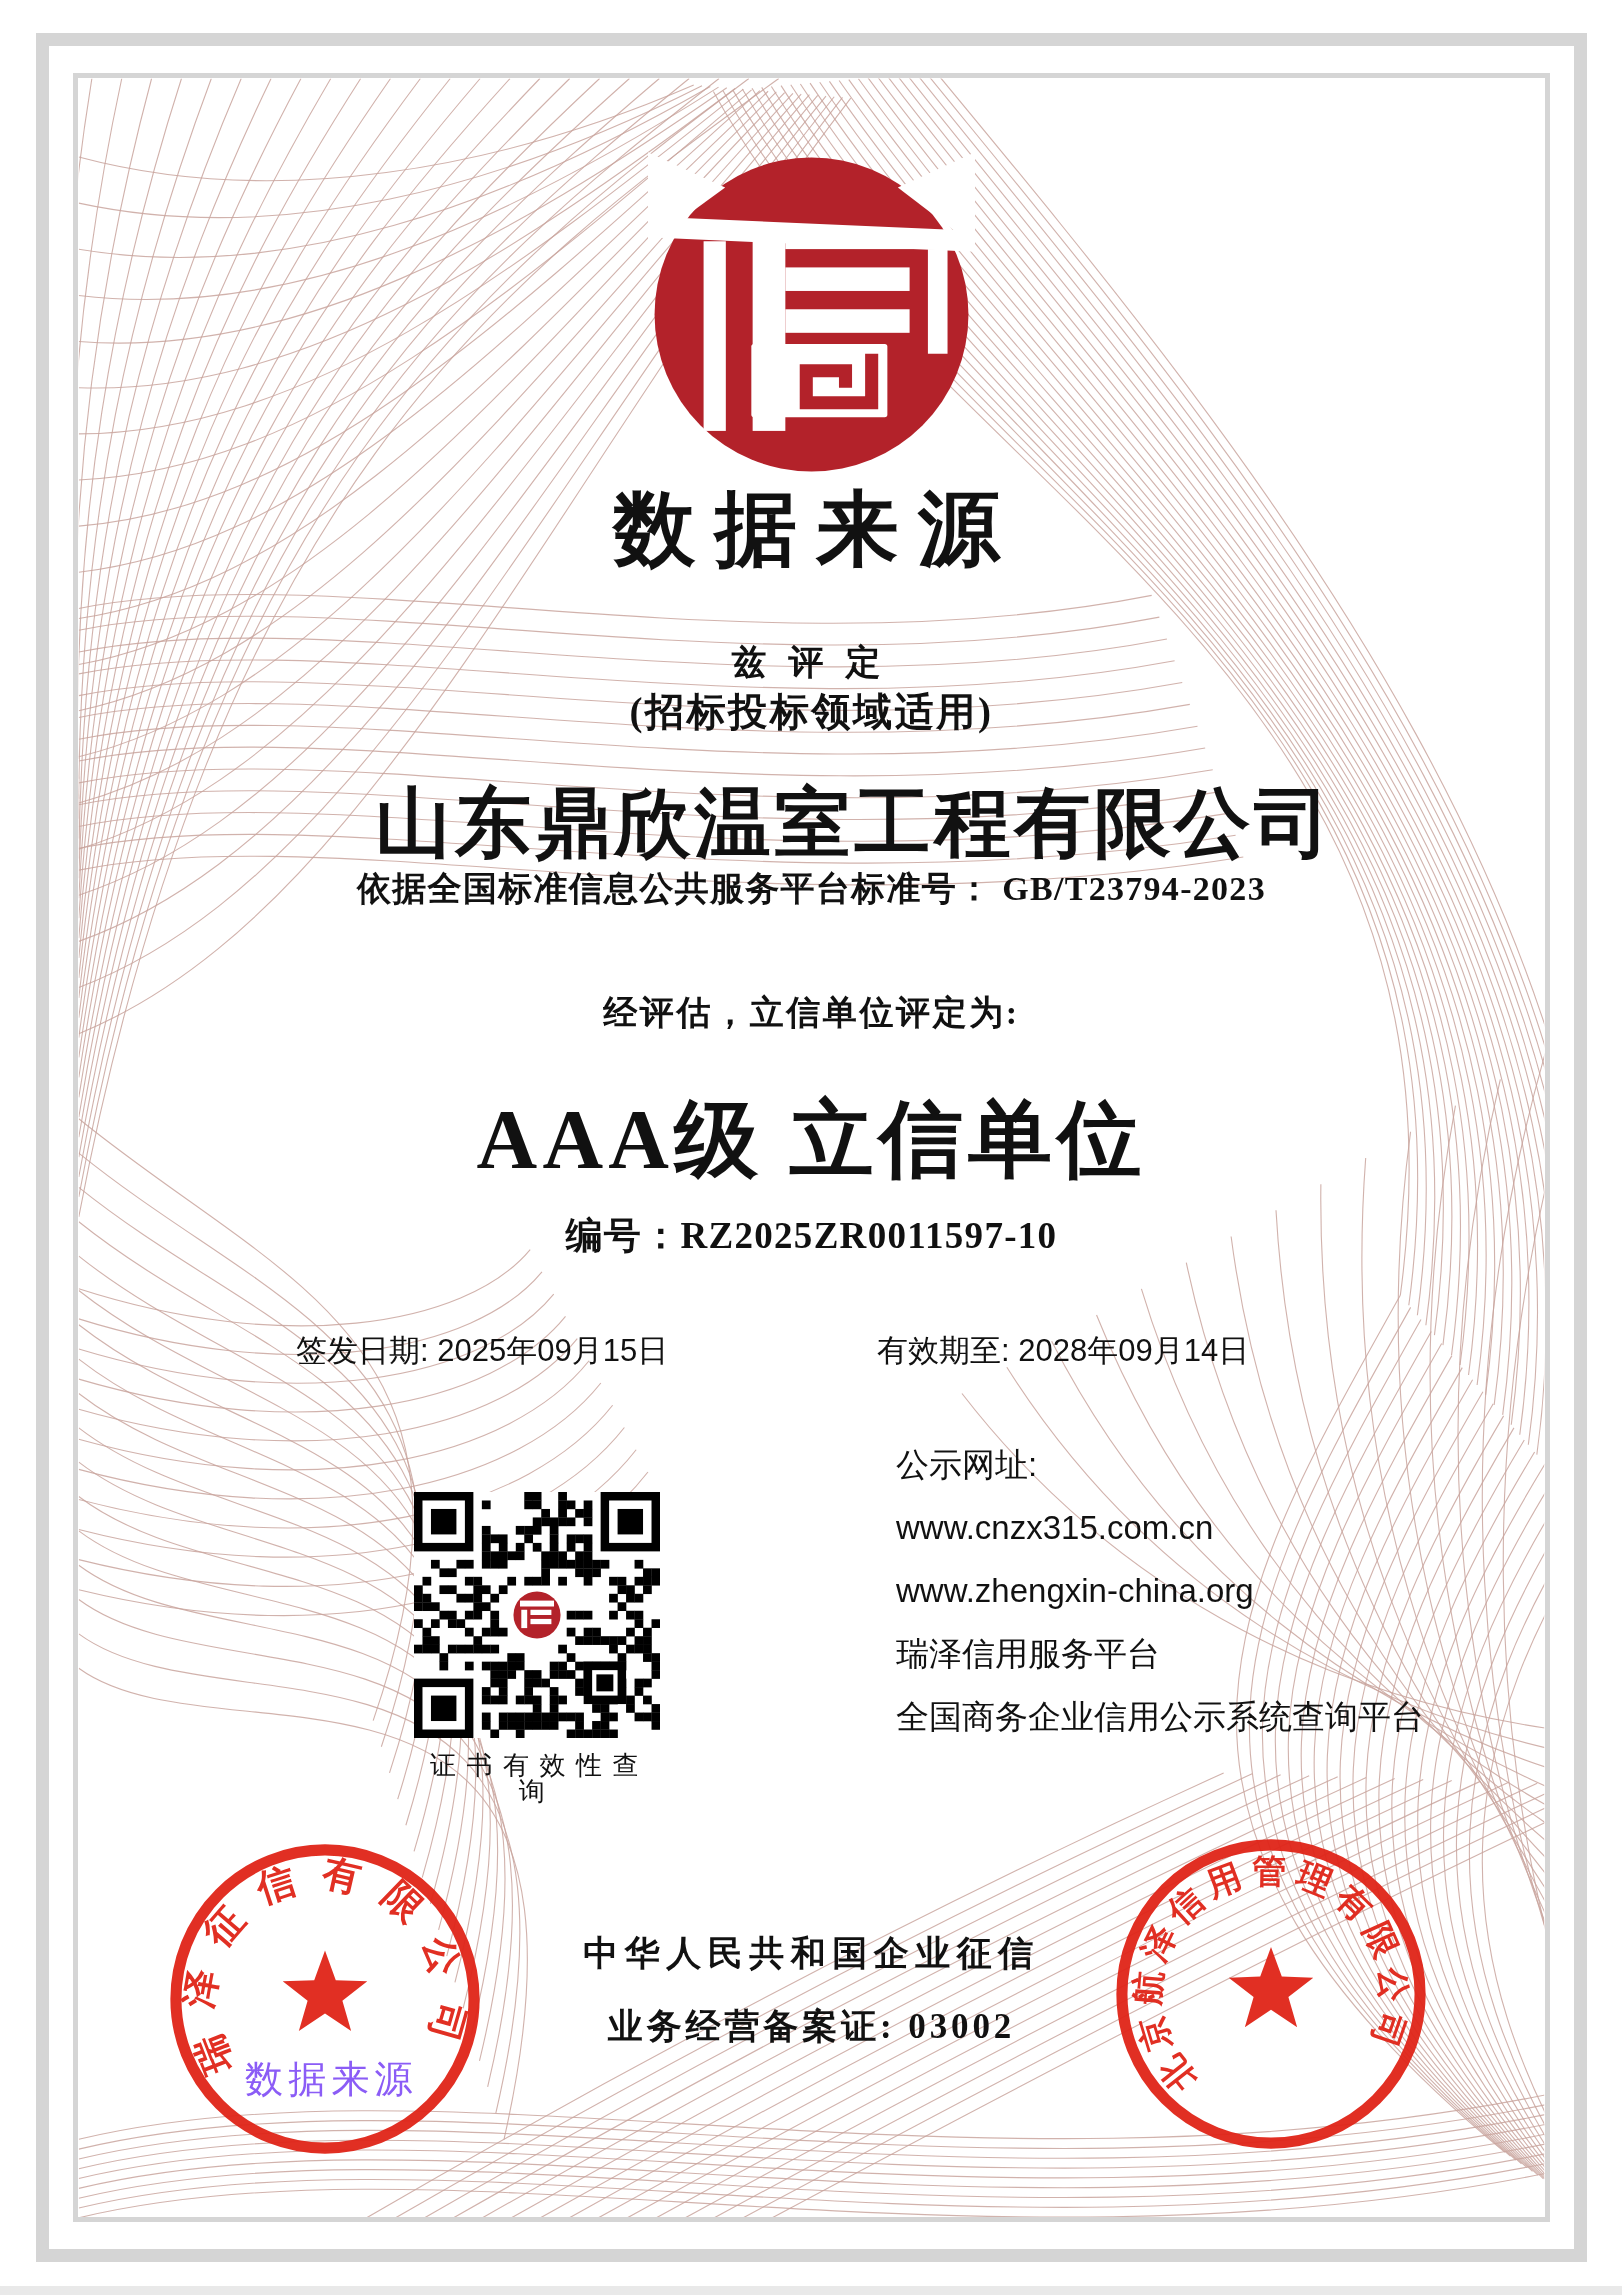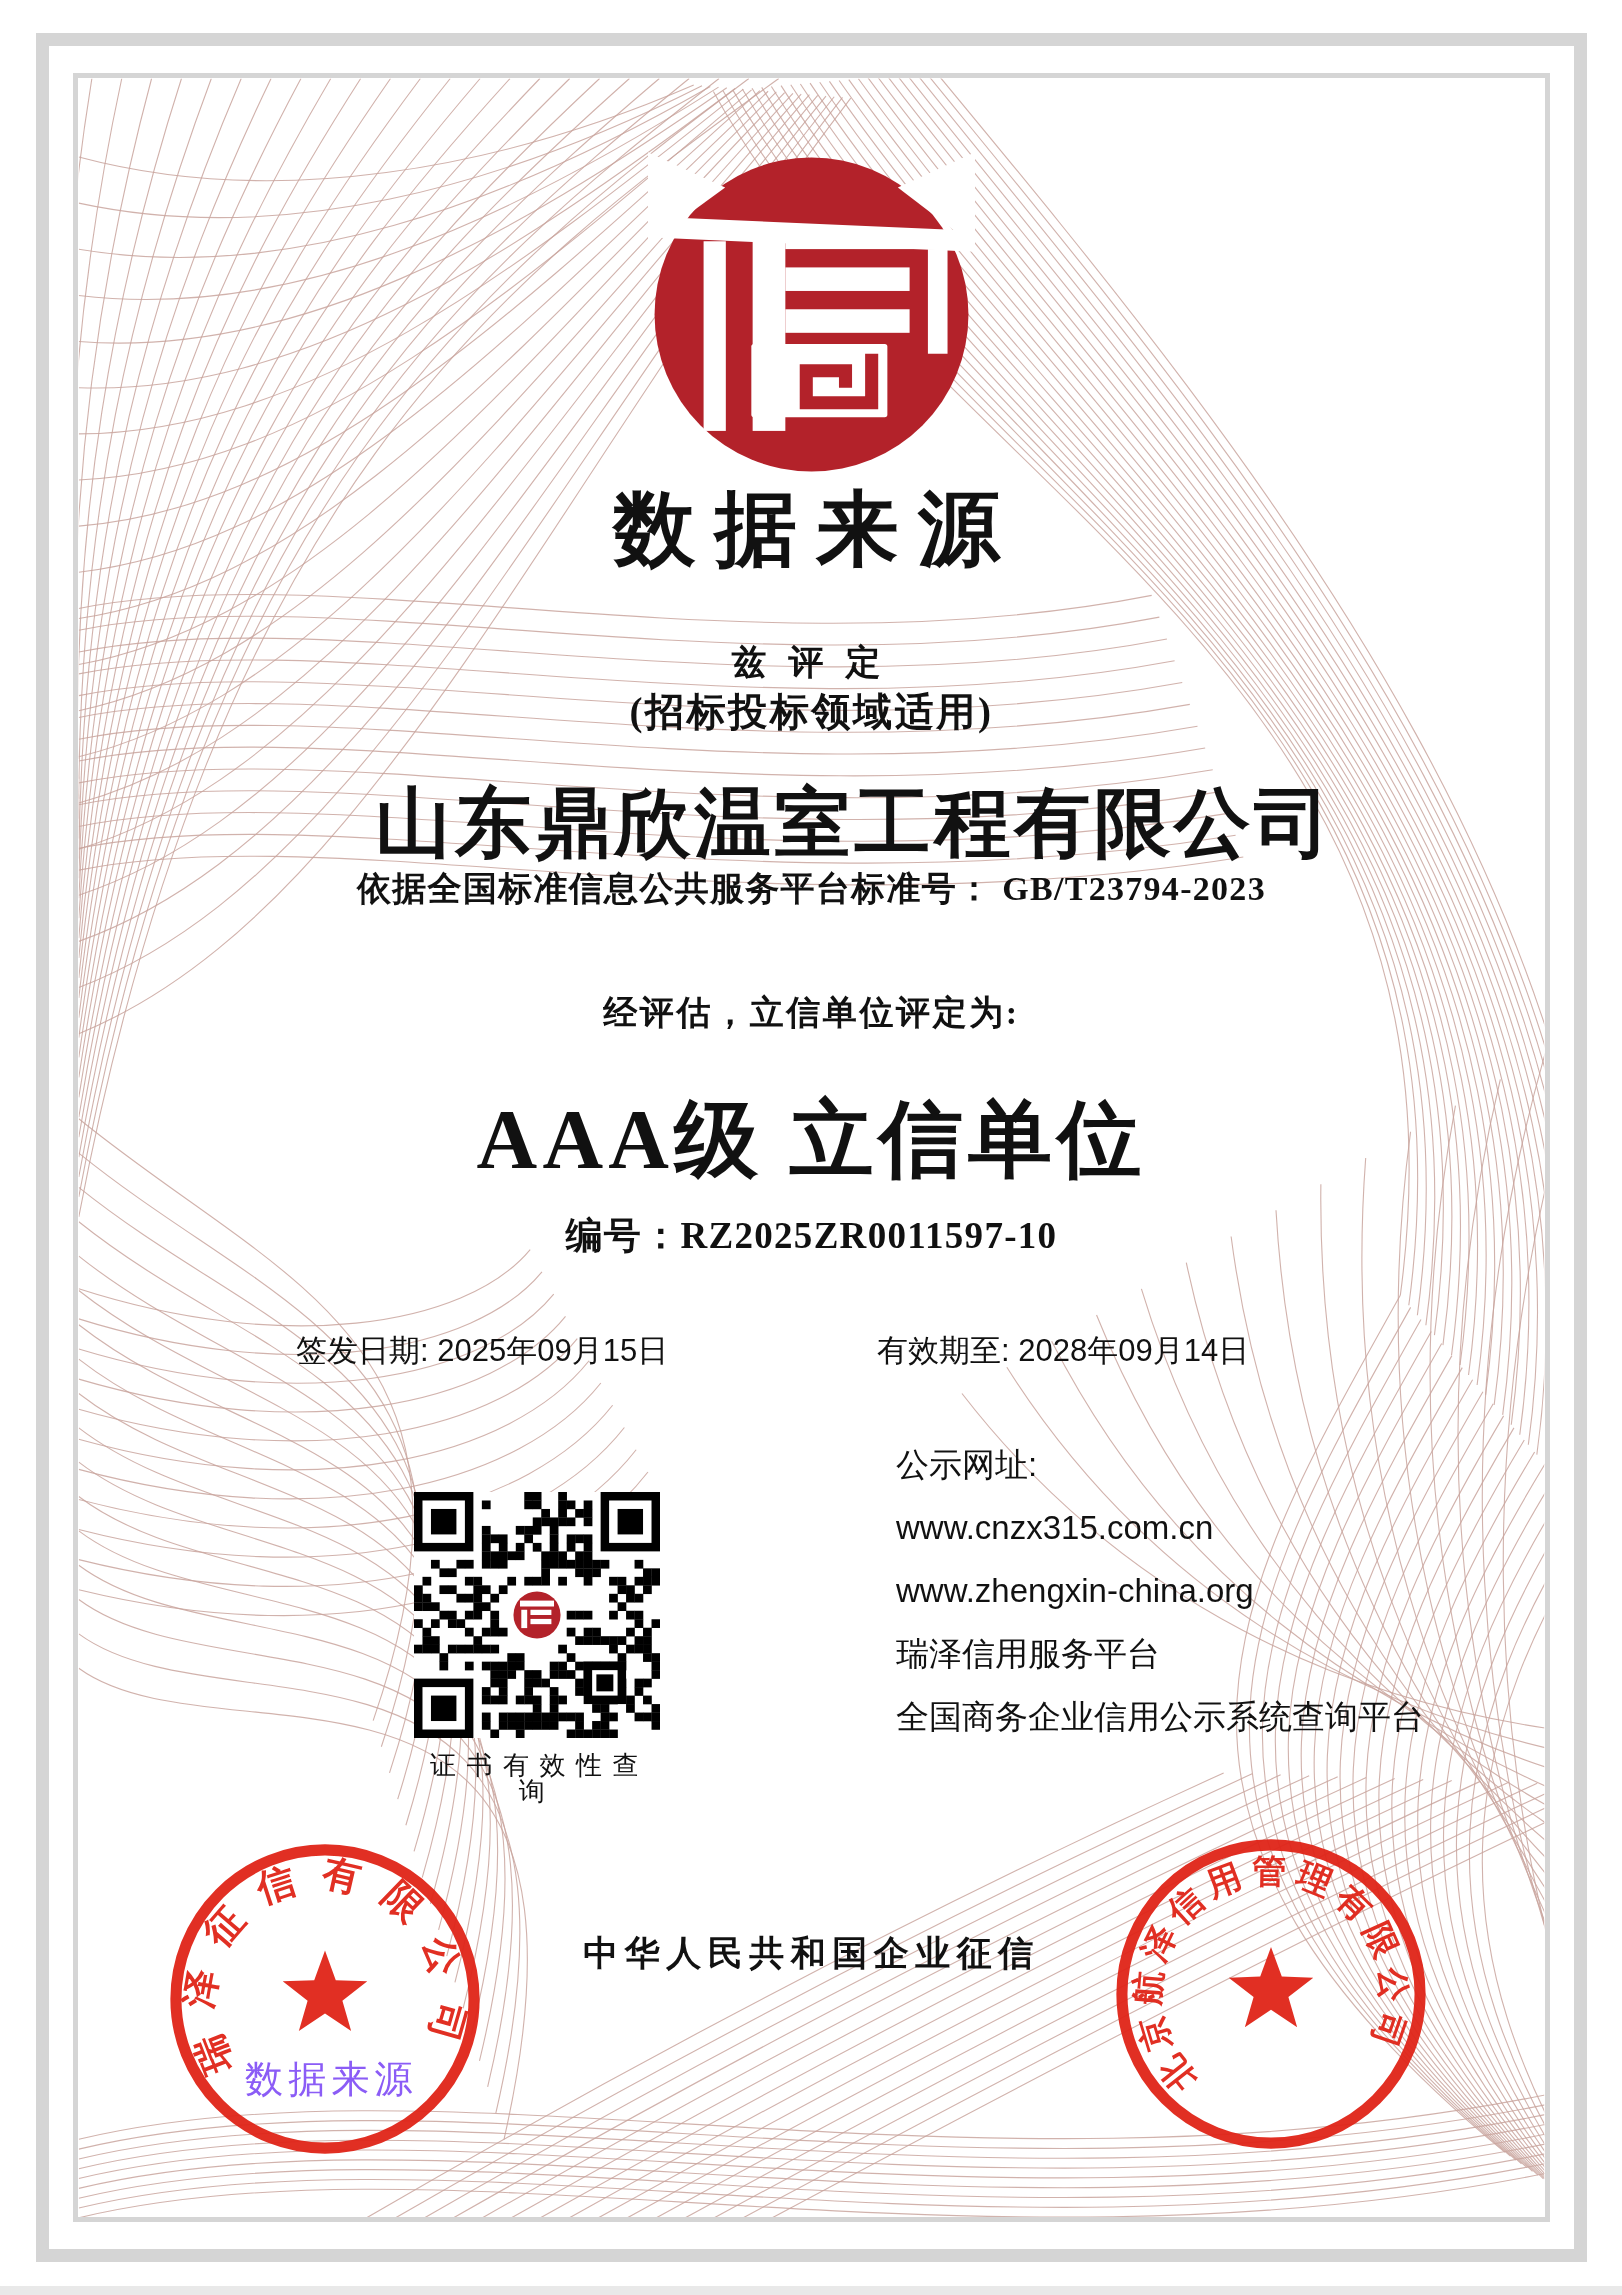--- a/index.html
+++ b/index.html
@@ -535,20 +535,21 @@
 
   <div class="abs content sans" style="left:896px;top:1433px;font-size:33px;line-height:63px;">
     <div>公示网址:</div>
     <div>www.cnzx315.com.cn</div>
     <div>www.zhengxin-china.org</div>
     <div>瑞泽信用服务平台</div>
     <div>全国商务企业信用公示系统查询平台</div>
   </div>
 
   <div class="abs content center serif-b" style="top:1936px;font-size:35px;letter-spacing:6.5px;">中华人民共和国企业征信</div>
+  <div class="abs content center serif-b" style="top:2009px;font-size:35px;letter-spacing:3.9px;">业务经营备案证: 03002</div>
 
   <svg class="abs seal" style="left:155px;top:1829px;" width="340" height="340" viewBox="-260 -260 520 520">
     <defs>
         <path id="arcL" d="M -130.2,109.3 A 170,170 0 1 1 130.2,109.3" fill="none"></path>
       </defs>
     <circle r="228" fill="none" stroke="#E02418" stroke-width="17"></circle>
     <polygon fill="#E02418" transform="translate(0,-6)" points="0,-68 16.5,-22.7 64.7,-21 26.6,8.7 40,55 0,28 -40,55 -26.6,8.7 -64.7,-21 -16.5,-22.7"></polygon>
     <text fill="#E02418" font-size="58" font-weight="700" letter-spacing="34" font-family="'Liberation Serif','DejaVu Serif',serif">
       <textPath href="#arcL" startOffset="10">瑞泽征信有限公司</textPath>
     </text>

